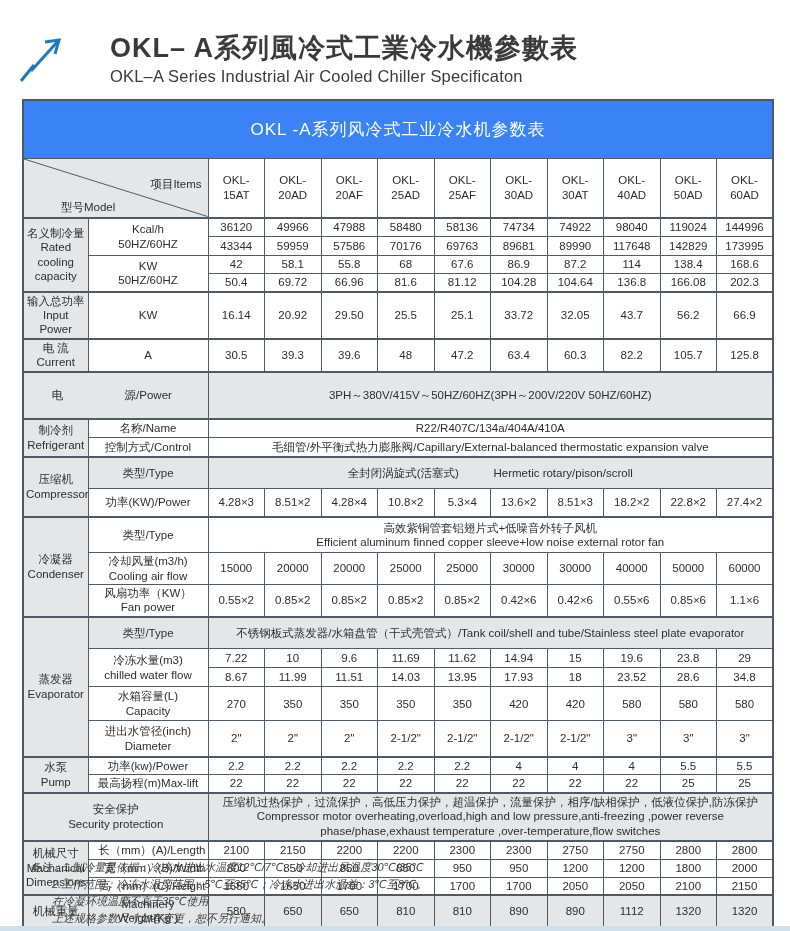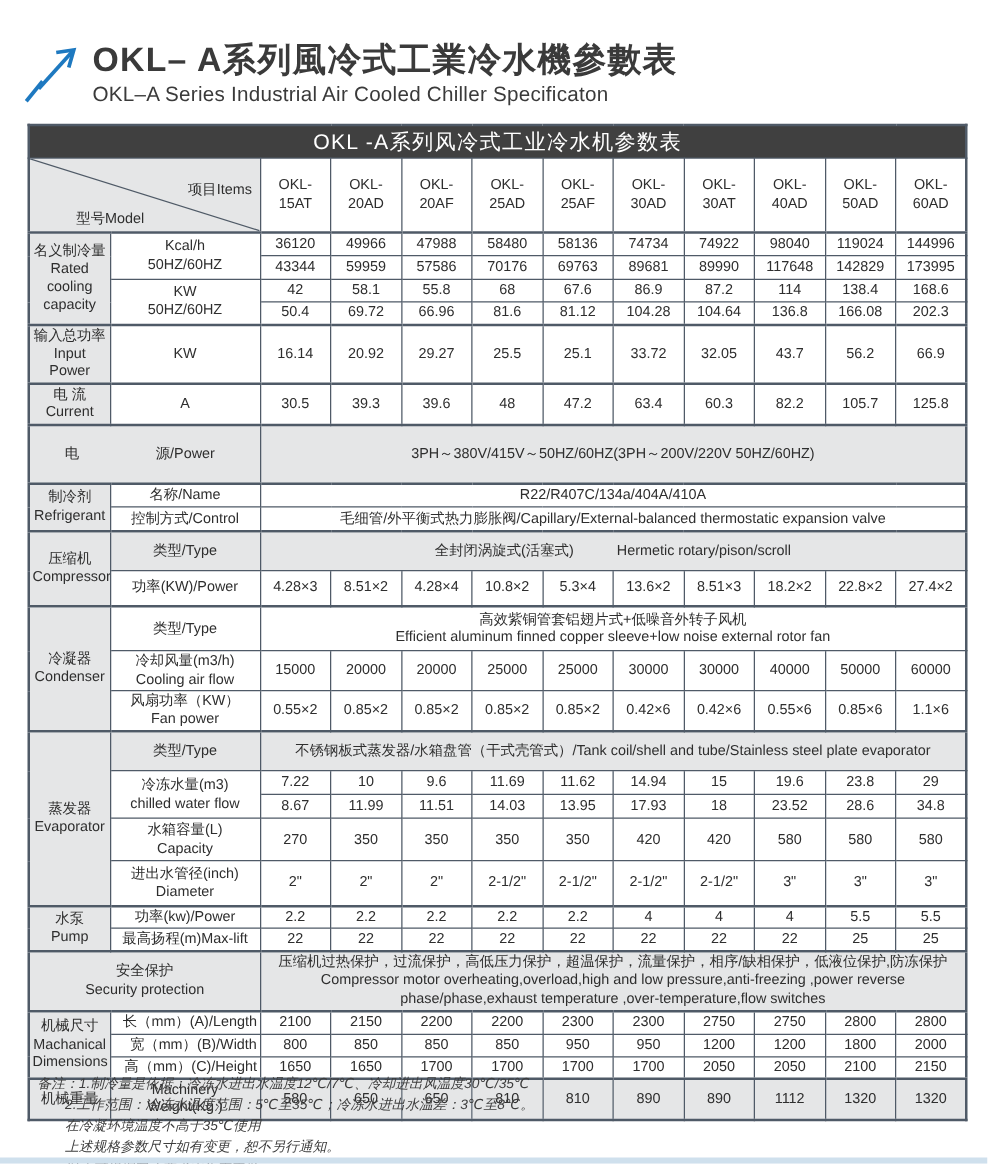--- a/index.html
+++ b/index.html
@@ -2,35 +2,35 @@
 <html><head>
 <meta charset="utf-8">
 <style>
   html,body{margin:0;padding:0;}
   body{
     width:790px;height:931px;position:relative;overflow:hidden;
     background:#ffffff;color:#333;
     font-family:"Liberation Sans","DejaVu Sans",sans-serif;
   }
   
-  .page-header{position:absolute;top:33px;left:18px;display:flex;align-items:flex-start;}
+  .page-header{position:absolute;top:33px;left:18px;display:flex;align-items:flex-start;gap:36px;}
   .logo{width:50px;height:52px;margin-right:6px;flex:0 0 auto;}
   .title-zh{font-size:27px;font-weight:bold;color:#3a3a3a;letter-spacing:1px;line-height:1.15;}
   .title-en{font-size:16.5px;font-weight:normal;color:#3a3a3a;margin-top:3px;letter-spacing:.2px;}
   
   .table-wrap{position:absolute;left:22px;top:99px;width:750px;}
   table{border-collapse:collapse;table-layout:fixed;width:750px;border:2px solid #4f5a67;}
   td{
     border:1px solid #4f5a67;text-align:center;vertical-align:middle;
     font-size:11.5px;line-height:1.25;padding:1px 2px;white-space:pre-line;
     color:#2e2e2e;overflow:hidden;
   }
   tr.banner-row td{
-    background:#404040;color:#ffffff;font-size:17px;letter-spacing:1px;
-    height:25px;padding:0;white-space:nowrap;
+    background:#3b82f6;color:#ffffff;font-size:17px;letter-spacing:1px;
+    height:25px;padding:16px;white-space:nowrap;
   }
   .g{background:#e5e6e7;}
   tr.grayrow td{background:#e5e6e7;}
   tr.sect td{border-top:2px solid #4f5a67;}
   .left{text-align:right;padding-left:3px;}
   .hdr td{font-size:11.5px;}
   
   .corner{position:relative;padding:0;}
   .corner svg{position:absolute;left:0;top:0;width:100%;height:100%;}
   .corner .c-model{position:absolute;left:4px;bottom:2px;font-size:11.5px;margin-left:33px;}
@@ -159,21 +159,21 @@
           <td>166.08</td>
           <td>202.3</td>
         </tr>
 
   <tr class="sect" style="height:31px">
     <td class="g">输入总功率
 Input Power</td>
     <td>KW</td>
   <td>16.14</td>
           <td>20.92</td>
-          <td>29.27</td>
+          <td>29.50</td>
           <td>25.5</td>
           <td>25.1</td>
           <td>33.72</td>
           <td>32.05</td>
           <td>43.7</td>
           <td>56.2</td>
           <td>66.9</td>
         </tr>
 
   <tr class="sect" style="height:33px">

